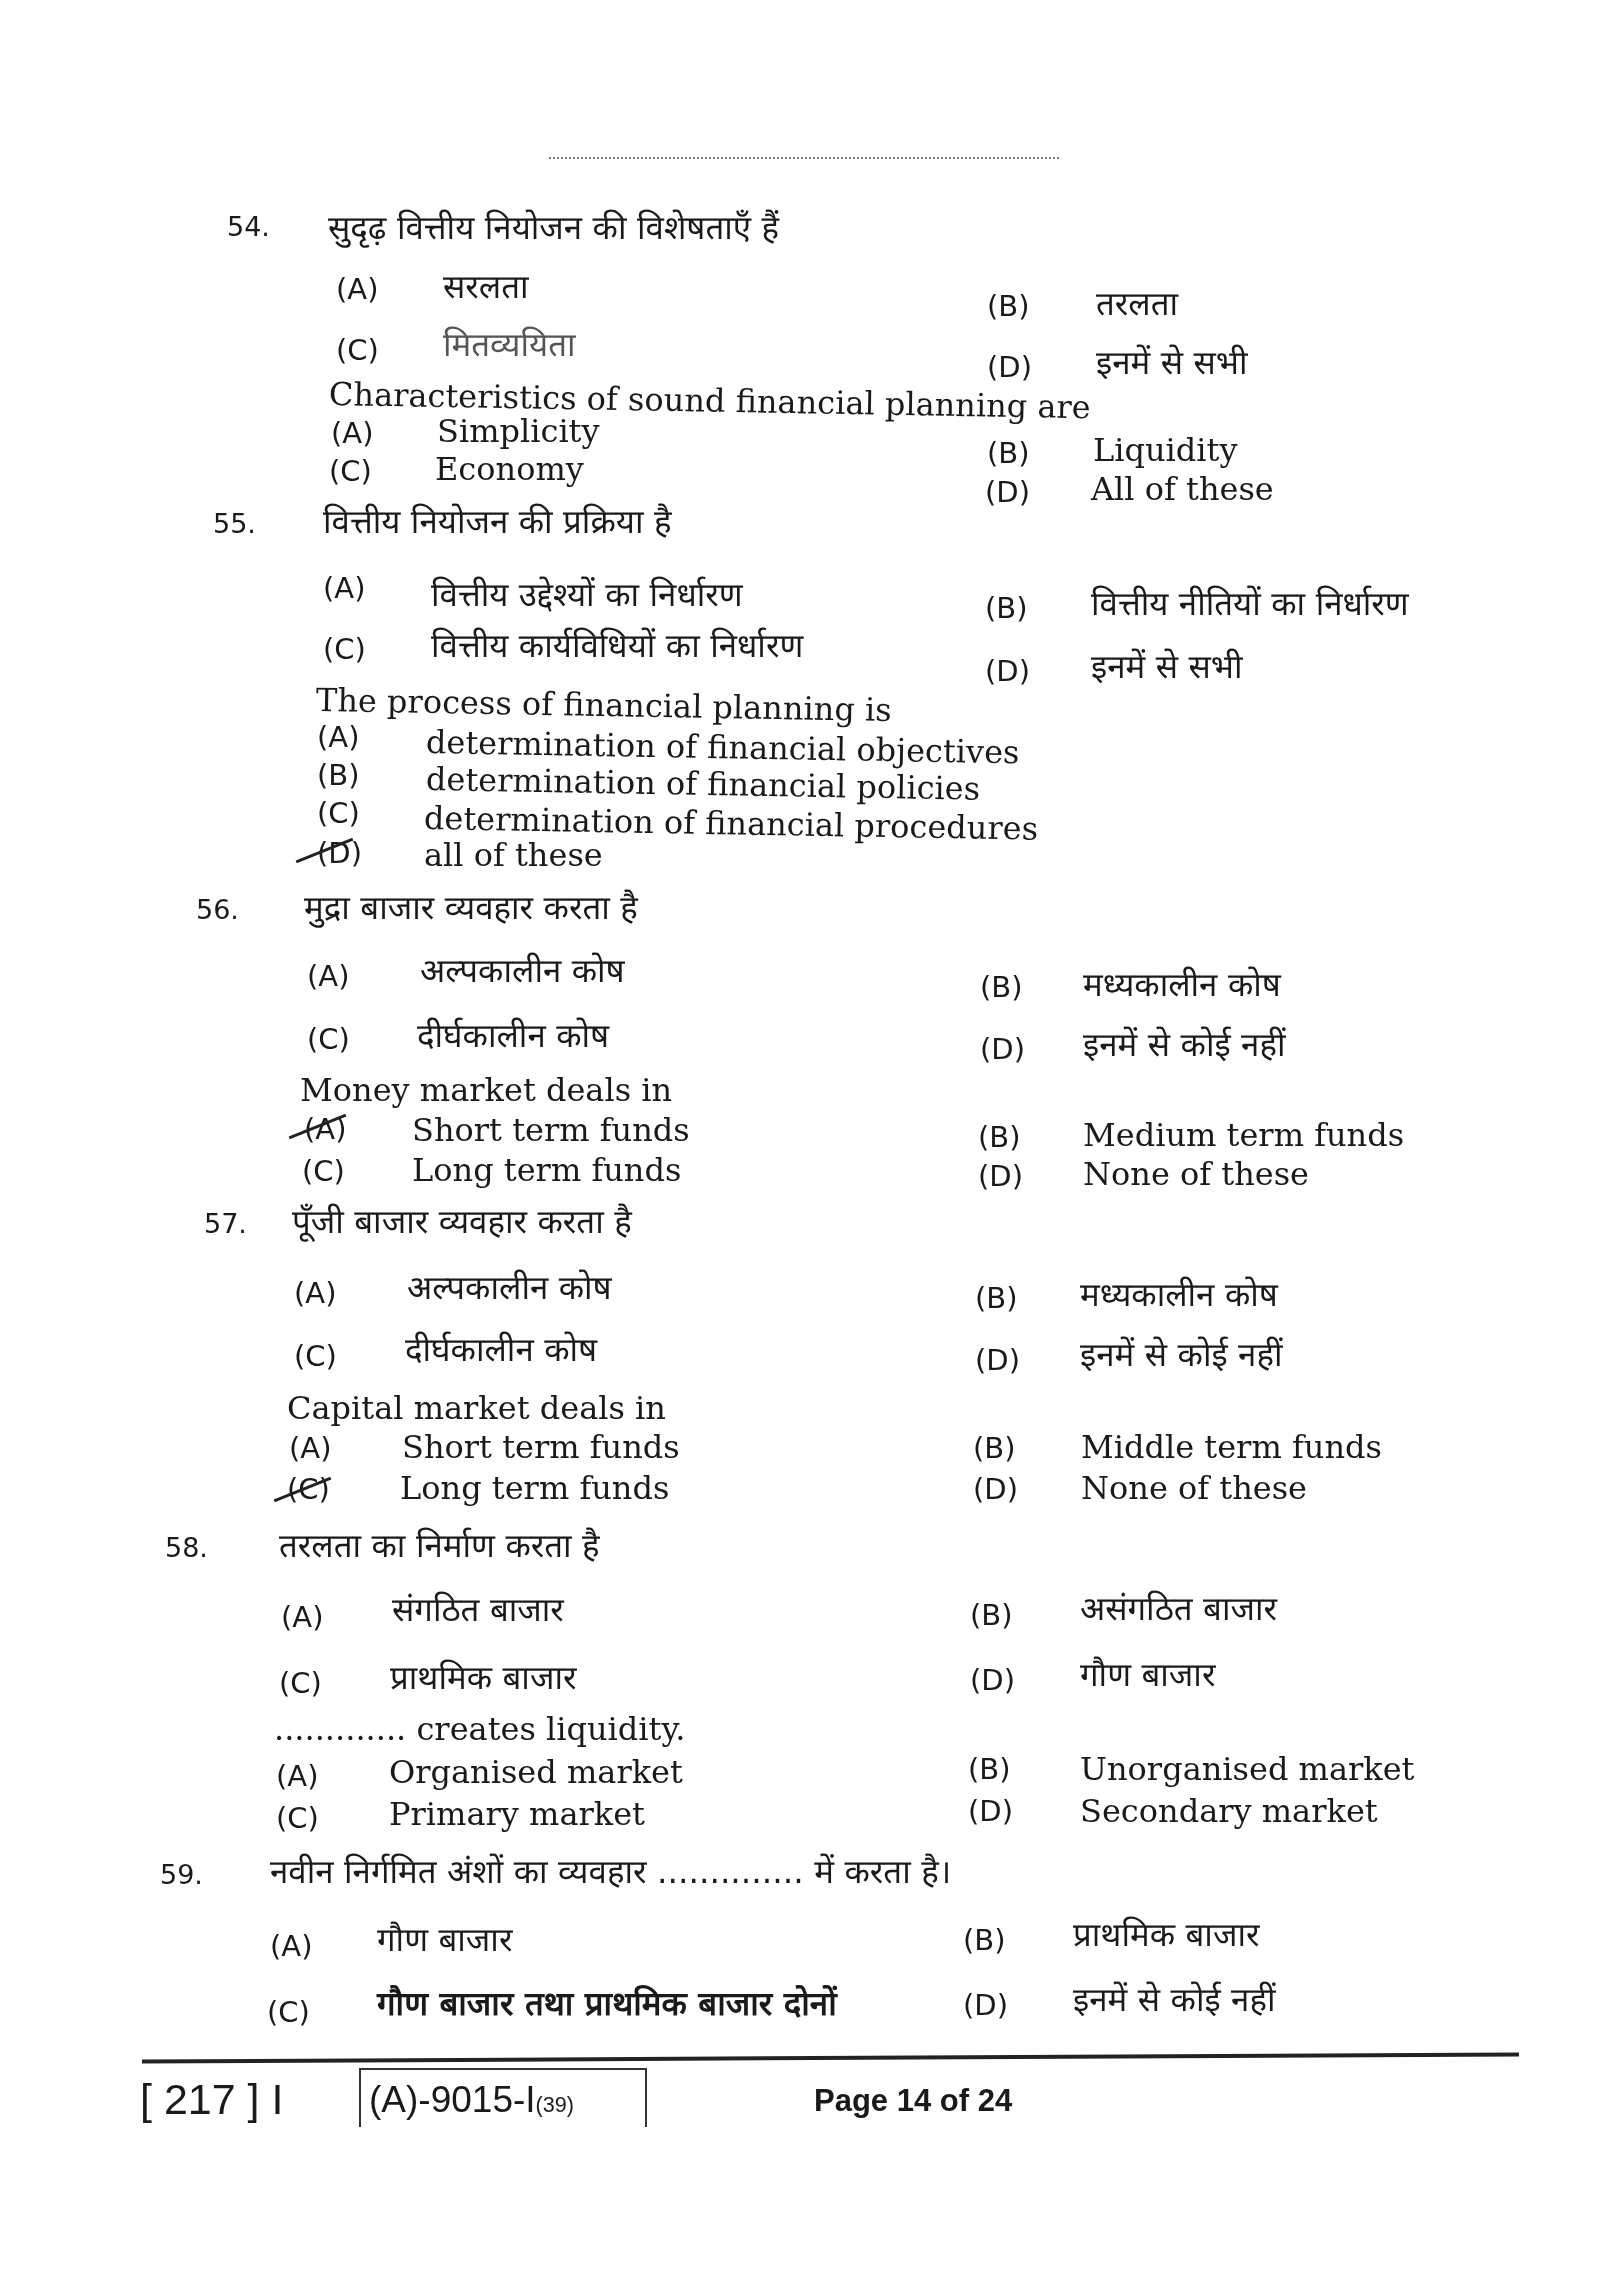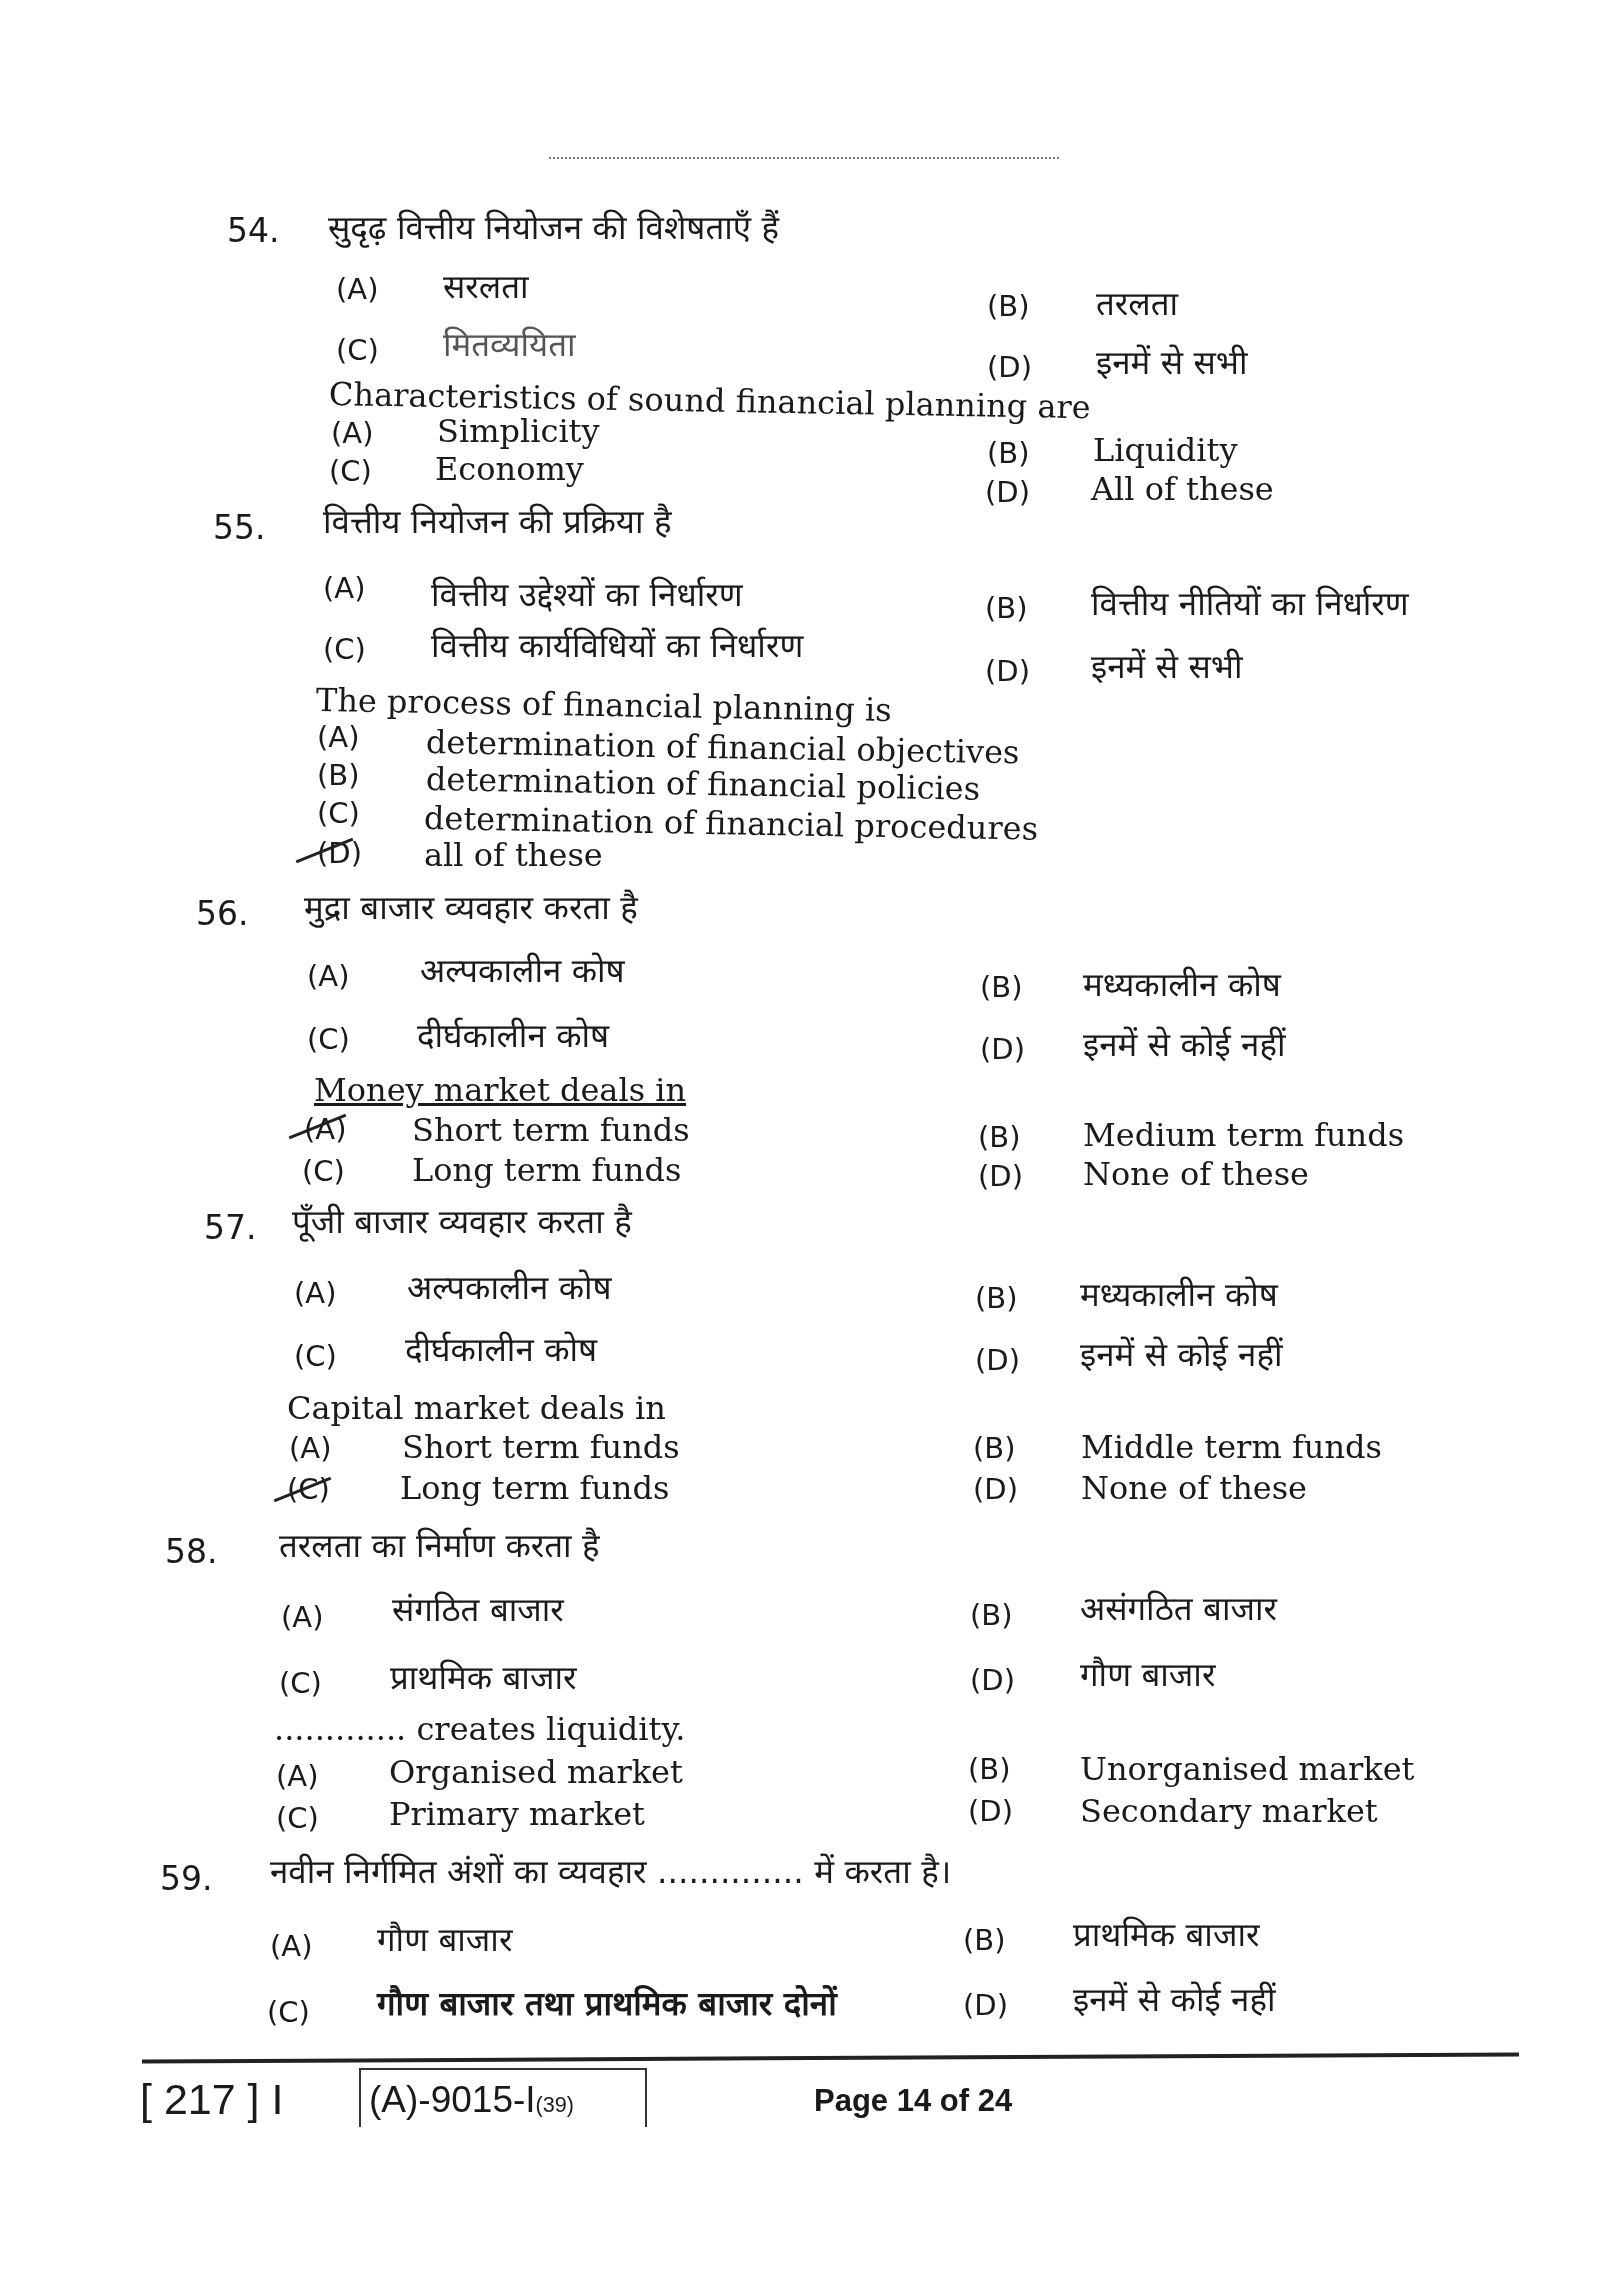--- a/index.html
+++ b/index.html
@@ -1,21 +1,21 @@
 <!DOCTYPE html>
 <html><head>
 <meta charset="utf-8">
 <style>
   html, body { margin:0; padding:0; background:#ffffff; }
   body { width:1621px; height:2293px; position:relative; overflow:hidden;
          font-family:"DejaVu Serif","Liberation Serif",serif; color:#1a1a1a; }
   .abs { position:absolute; white-space:nowrap; }
   .hi { font-family:"DejaVu Sans","Liberation Sans",sans-serif; font-size:33px; }
   .en { font-family:"DejaVu Serif","Liberation Serif",serif; font-size:32px; }
-  .qn { font-family:"DejaVu Sans","Liberation Sans",sans-serif; font-size:33px; }
+  .qn { font-family:"DejaVu Sans","Liberation Sans",sans-serif; font-size:27px; }
   .lbl { font-family:"DejaVu Sans","Liberation Sans",sans-serif; font-size:29px; }
   .tick { position:absolute; width:61px; height:2.9px; background:#222; transform:rotate(-22deg); }
   .cutline { position:absolute; left:549px; top:157px; width:510px; height:3.9px;
              border-top:2.9px dotted #777; }
   .rule { position:absolute; left:142px; top:2056px; width:1377px; height:3.9px; background:#222; transform:rotate(-0.3deg); }
   .code-box { position:absolute; left:359px; top:2068px; width:284px; height:57px; border:2px solid #333; border-bottom:none; }
   .footer { font-family:Liberation Sans, sans-serif; }
 </style>
 </head>
 <body>
@@ -73,21 +73,21 @@
     <span class="abs qn" style="left:196px;top:894px;">56.</span>
     <span class="abs hi" style="left:304px;top:884px;">मुद्रा बाजार व्यवहार करता है</span>
     <span class="abs lbl" style="left:307px;top:959px;">(A)</span>
     <span class="abs hi" style="left:420px;top:947px;">अल्पकालीन कोष</span>
     <span class="abs lbl" style="left:980px;top:970px;">(B)</span>
     <span class="abs hi" style="left:1083px;top:961px;">मध्यकालीन कोष</span>
     <span class="abs lbl" style="left:307px;top:1022px;">(C)</span>
     <span class="abs hi" style="left:417px;top:1012px;">दीर्घकालीन कोष</span>
     <span class="abs lbl" style="left:980px;top:1032px;">(D)</span>
     <span class="abs hi" style="left:1083px;top:1021px;">इनमें से कोई नहीं</span>
-    <span class="abs en" style="left:314px;top:1071px;text-decoration:underline;">Money market deals in</span>
+    <span class="abs en" style="left:300px;top:1071px;">Money market deals in</span>
     <span class="abs lbl" style="left:304px;top:1112px;">(A)</span>
     <span class="tick" style="left:287px;top:1125px;"></span>
     <span class="abs en" style="left:412px;top:1111px;">Short term funds</span>
     <span class="abs lbl" style="left:978px;top:1120px;">(B)</span>
     <span class="abs en" style="left:1083px;top:1116px;">Medium term funds</span>
     <span class="abs lbl" style="left:302px;top:1154px;">(C)</span>
     <span class="abs en" style="left:412px;top:1151px;">Long term funds</span>
     <span class="abs lbl" style="left:978px;top:1159px;">(D)</span>
     <span class="abs en" style="left:1083px;top:1155px;">None of these</span>
   </div>

